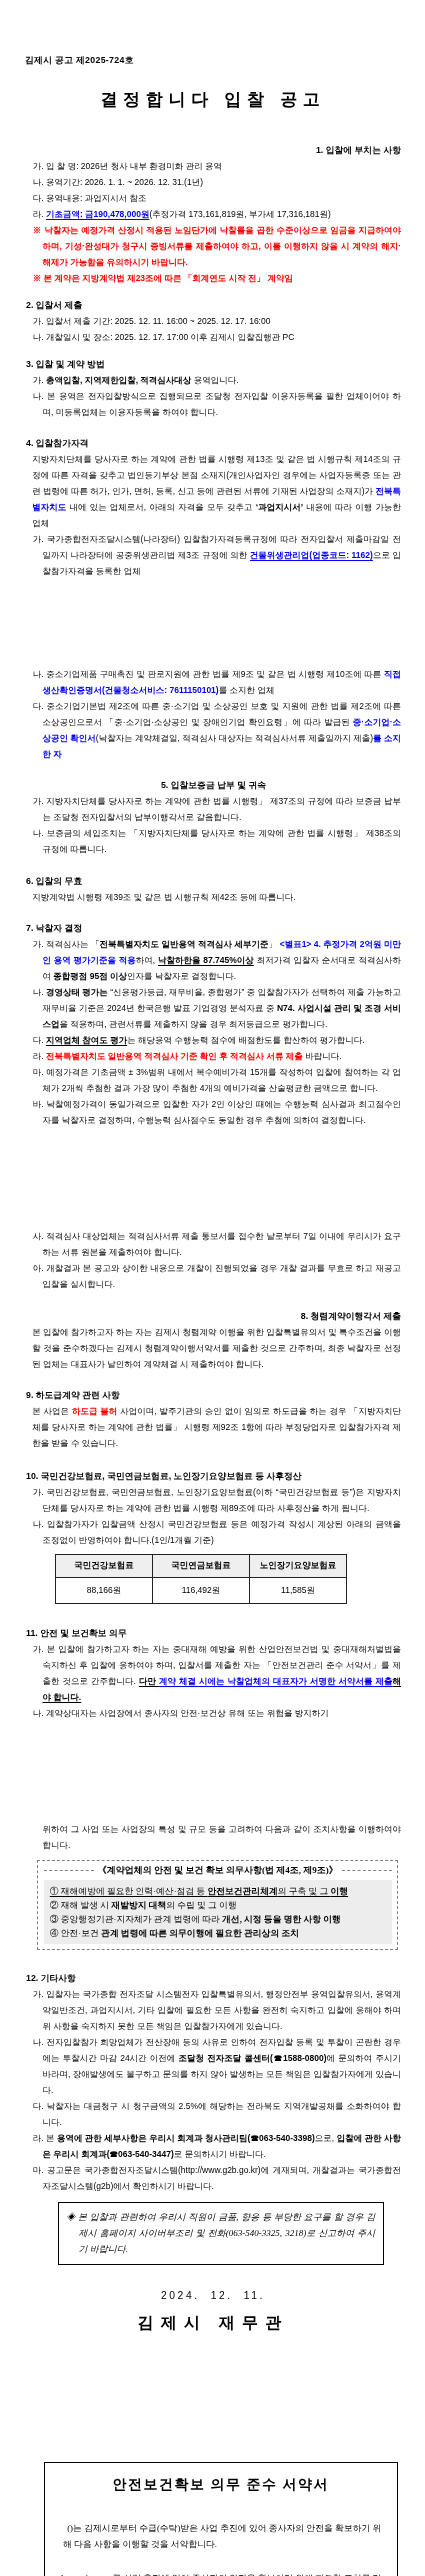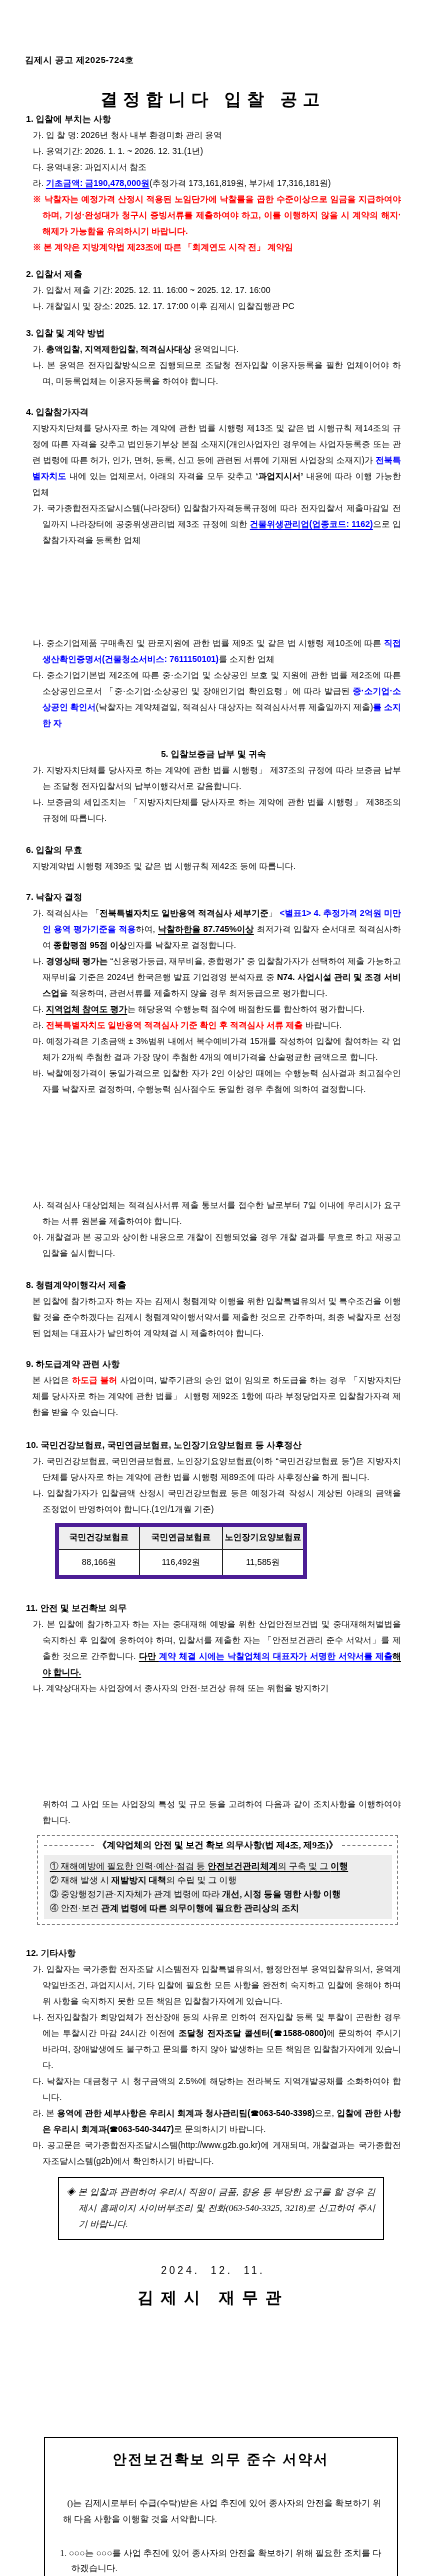--- a/index.html
+++ b/index.html
@@ -10,21 +10,21 @@
   #doc-body{margin-top:0;}
   .blk{font-size:8.5px;line-height:16px;text-align:justify;}
   .sec{font-weight:700;font-size:8.8px;margin-left:1px;text-align:left;}
   .item{margin-left:7.7px;padding-left:9.8px;text-indent:-9.8px;}
   .para{margin-left:7.2px;}
   .cont{margin-left:17.5px;}
   .r-b{font-weight:700;}
   .r-u{text-decoration:underline;text-underline-offset:1.5px;}
   .r-red{color:var(--c-red,#ff0000);}
   .r-blue{color:var(--c-blue,#0000ff);}
-  .ins-table{border-collapse:collapse;margin:6.2px 0 0 30px;width:252px;table-layout:fixed;border:4px solid #4c1d95;}
+  .ins-table{border-collapse:collapse;margin:6.2px 0 0 30px;width:292px;table-layout:fixed;border:1px solid #4c1d95;}
   .ins-table th{background:var(--c-thbg,#efefef);font-weight:700;border:0.5px solid #222;height:20.6px;font-size:8.5px;}
   .ins-table td{border:0.5px solid #222;height:23px;text-align:center;font-size:8.5px;}
   .safety-box{margin:7.2px 3.1px 0 12.4px;border:1px dashed #808080;padding:2.1px 5.2px 5.2px;font-family:"Liberation Serif",serif;}
   .sb-title{display:flex;align-items:center;gap:4.1px;font-weight:700;font-size:9px;line-height:15.5px;text-align:center;}
   .sb-title .dash{flex:1;border-top:1px dashed #808080;height:0;}
   .sb-items{background:var(--c-boxbg,#ededed);padding:4.1px 6.2px;margin-top:1px;}
   .sb-item{font-size:8.8px;line-height:14px;}
   .notice-box{margin:8.2px 17.5px 0 33px;border:1.3px solid #000;padding:6.2px 7.2px;font-family:"Liberation Serif",serif;font-size:9px;line-height:16px;}
   .nb-text{padding-left:12.4px;text-indent:-12.4px;text-align:justify;font-style:italic;}
   .date-line{margin-top:25px;text-align:center;font-size:10.3px;letter-spacing:2.6px;white-space:pre;}
@@ -37,21 +37,21 @@
   .spacer{width:100%;}
 </style>
 </head>
 <body>
 
 <div class="page">
   <div class="notice-no">김제시 공고 제2025-724호</div>
   <h1 class="doc-title">결정합니다 입찰 공고</h1>
 
   <div id="doc-body">
-      <div class="blk sec" style=""><span class="run">1. 입찰에 부치는 사항</span></div>
+      <div class="blk sec" style="margin-top: 31px; text-align: right;"><span class="run">1. 입찰에 부치는 사항</span></div>
       <div class="blk item"><span class="run">가. 입 찰 명: 2026년 청사 내부 환경미화 관리 용역</span></div>
       <div class="blk item"><span class="run">나. 용역기간: 2026. 1. 1. ~ 2026. 12. 31.(1년)</span></div>
       <div class="blk item"><span class="run">다. 용역내용: 과업지시서 참조</span></div>
       <div class="blk item"><span class="run">라. </span><span class="run r-blue r-b r-u">기초금액: 금190,478,000원</span><span class="run">(추정가격 173,161,819원, 부가세 17,316,181원)</span></div>
       <div class="blk item"><span class="run r-red r-b">※ 낙찰자는 예정가격 산정시 적용된 노임단가에 낙찰률을 곱한 수준이상으로 임금을 지급하여야 하며, 기성·완성대가 청구시 증빙서류를 제출하여야 하고, 이를 이행하지 않을 시 계약의 해지·해제가 가능함을 유의하시기 바랍니다.</span></div>
       <div class="blk item"><span class="run r-red r-b">※ 본 계약은 지방계약법 제23조에 따른 「회계연도 시작 전」 계약임</span></div>
       <div class="blk sec" style="margin-top: 11.3px;"><span class="run">2. 입찰서 제출</span></div>
       <div class="blk item"><span class="run">가. 입찰서 제출 기간: 2025. 12. 11. 16:00 ~ 2025. 12. 17. 16:00</span></div>
       <div class="blk item"><span class="run">나. 개찰일시 및 장소: 2025. 12. 17. 17:00 이후  김제시 입찰집행관 PC</span></div>
       <div class="blk sec" style="margin-top: 11.3px;"><span class="run">3. 입찰 및 계약 방법</span></div>
@@ -71,21 +71,21 @@
       <div class="blk sec" style="margin-top: 15.5px;"><span class="run">7. 낙찰자 결정</span></div>
       <div class="blk item"><span class="run">가. 적격심사는 「</span><span class="run r-b">전북특별자치도 일반용역 적격심사 세부기준</span><span class="run">」 </span><span class="run r-blue r-b">&lt;별표1&gt; 4. 추정가격 2억원 미만인 용역 평가기준을 적용</span><span class="run">하여, </span><span class="run r-b r-u">낙찰하한율 87.745%이상</span><span class="run"> 최저가격 입찰자 순서대로 적격심사하여 </span><span class="run r-b">종합평점 95점 이상</span><span class="run">인자를 낙찰자로 결정합니다.</span></div>
       <div class="blk item"><span class="run">나. </span><span class="run r-b">경영상태 평가는</span><span class="run"> “신용평가등급, 재무비율, 종합평가” 중 입찰참가자가 선택하여 제출 가능하고 재무비율 기준은 2024년 한국은행 발표 기업경영 분석자료 중 </span><span class="run r-b">N74. 사업시설 관리 및 조경 서비스업</span><span class="run">을 적용하며, 관련서류를 제출하지 않을 경우 최저등급으로 평가합니다.</span></div>
       <div class="blk item"><span class="run">다. </span><span class="run r-b r-u">지역업체 참여도 평가</span><span class="run">는 해당용역 수행능력 점수에 배점한도를 합산하여 평가합니다.</span></div>
       <div class="blk item"><span class="run">라. </span><span class="run r-red r-b">전북특별자치도 일반용역 적격심사 기준 확인 후 적격심사 서류 제출</span><span class="run"> 바랍니다.</span></div>
       <div class="blk item"><span class="run">마. 예정가격은 기초금액 ± 3%범위 내에서 복수예비가격 15개를 작성하여 입찰에 참여하는 각 업체가 2개씩 추첨한 결과 가장 많이 추첨한 4개의 예비가격을 산술평균한 금액으로 합니다.</span></div>
       <div class="blk item"><span class="run">바. 낙찰예정가격이 동일가격으로 입찰한 자가 2인 이상인 때에는 수행능력 심사결과 최고점수인 자를 낙찰자로 결정하며, 수행능력 심사점수도 동일한 경우 추첨에 의하여 결정합니다.</span></div>
       <div class="spacer" style="height: 100px;"></div>
       <div class="blk item"><span class="run">사. 적격심사 대상업체는 적격심사서류 제출 통보서를 접수한 날로부터 7일 이내에 우리시가 요구하는 서류 원본을 제출하여야 합니다.</span></div>
       <div class="blk item"><span class="run">아. 개찰결과 본 공고와 상이한 내용으로 개찰이 진행되었을 경우 개찰 결과를 무효로 하고 재공고 입찰을 실시합니다.</span></div>
-      <div class="blk sec" style="margin-top: 15.5px;"><span class="run">8. 청렴계약이행각서 제출</span></div>
+      <div class="blk sec" style="margin-top: 15.5px; text-align: right;"><span class="run">8. 청렴계약이행각서 제출</span></div>
       <div class="blk para"><span class="run">본 입찰에 참가하고자 하는 자는 김제시 청렴계약 이행을 위한 입찰특별유의서 및 특수조건을 이행할 것을 준수하겠다는 김제시 청렴계약이행서약서를 제출한 것으로 간주하며, 최종 낙찰자로 선정된 업체는 대표사가 날인하여 계약체결 시 제출하여야 합니다.</span></div>
       <div class="blk sec" style="margin-top: 15.5px;"><span class="run">9. 하도급계약 관련 사항</span></div>
       <div class="blk para"><span class="run">본 사업은 </span><span class="run r-red r-b">하도급 불허</span><span class="run"> 사업이며, 발주기관의 승인 없이 임의로 하도급을 하는 경우 「지방자치단체를 당사자로 하는 계약에 관한 법률」 시행령 제92조 1항에 따라 부정당업자로 입찰참가자격 제한을 받을 수 있습니다.</span></div>
       <div class="blk sec" style="margin-top: 16.5px;"><span class="run">10. 국민건강보험료, 국민연금보험료, 노인장기요양보험료 등 사후정산</span></div>
       <div class="blk item"><span class="run">가. 국민건강보험료, 국민연금보험료, 노인장기요양보험료(이하 “국민건강보험료 등”)은 지방자치단체를 당사자로 하는 계약에 관한 법률 시행령 제89조에 따라 사후정산을 하게 됩니다.</span></div>
       <div class="blk item"><span class="run">나. 입찰참가자가 입찰금액 산정시 국민건강보험료 등은 예정가격 작성시 계상된 아래의 금액을 조정없이 반영하여야 합니다.(1인/1개월 기준)</span></div>
       <table class="ins-table">
         <thead>
           <tr>
             <th>국민건강보험료</th>

